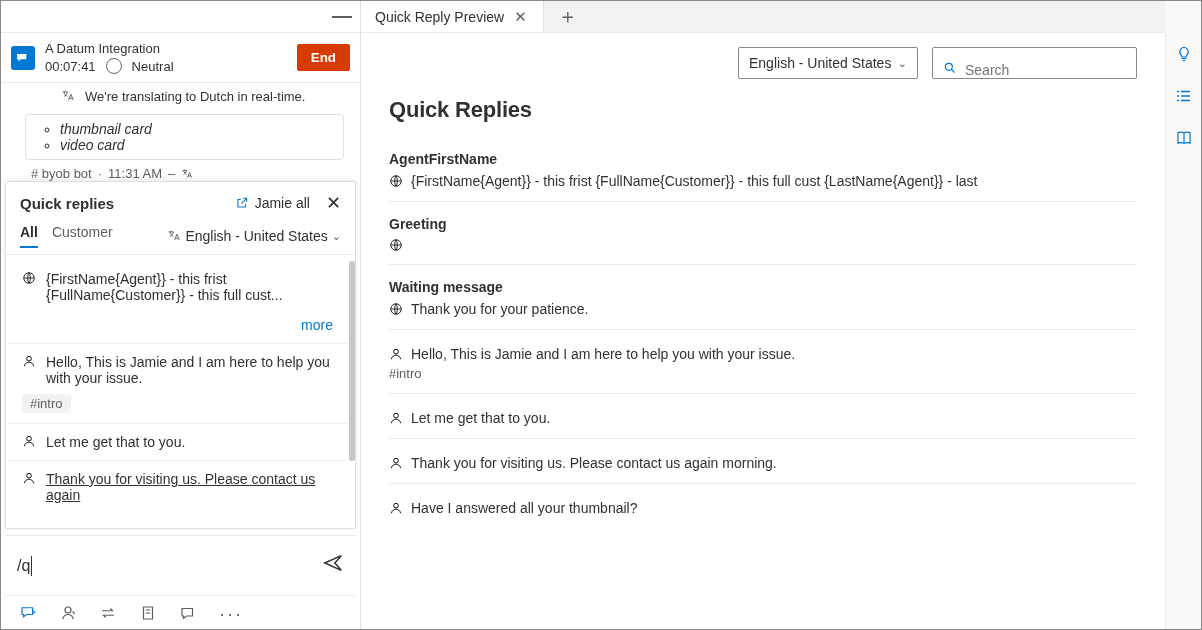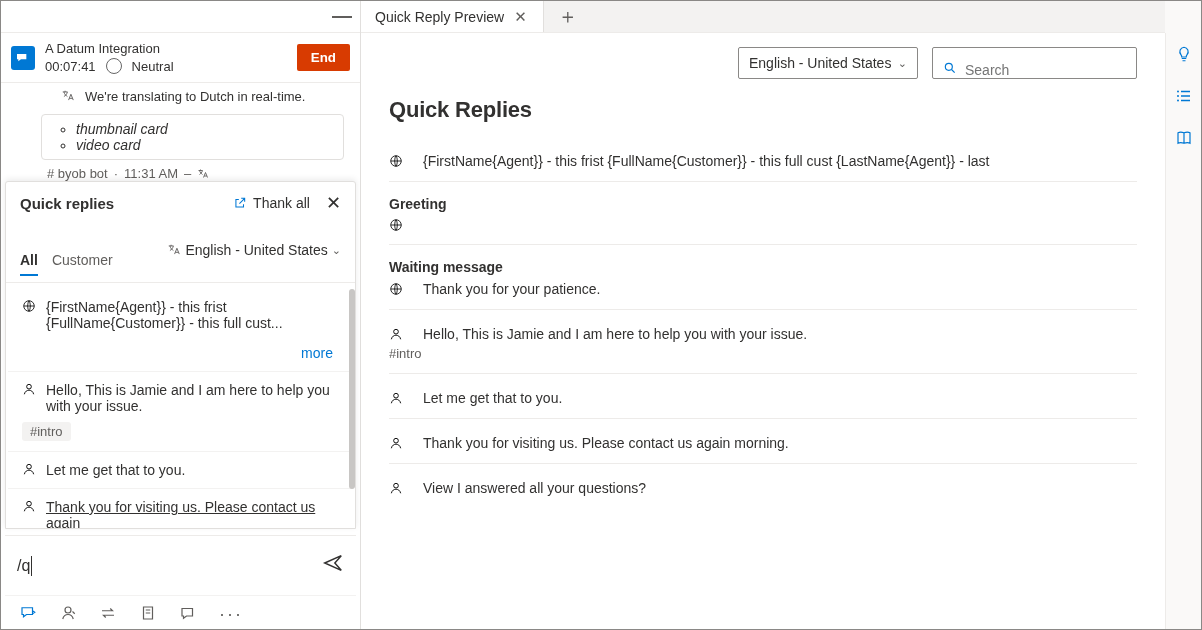--- a/index.html
+++ b/index.html
@@ -25,36 +25,36 @@
   .lp-icon { width:24px; height:24px; background:#0078d4; border-radius:3px; display:flex; align-items:center; justify-content:center; color:#fff; }
   .lp-session .meta { flex:1; }
   .lp-session .title { font-size:13px; }
   .lp-session .row2 { display:flex; gap:10px; align-items:center; font-size:13px; margin-top:2px;}
   .neutral-face { width:16px; height:16px; border:1px solid #666; border-radius:50%; position:relative; }
   .end-btn { background:#d83b01; color:#fff; border:none; padding:6px 14px; font-weight:600; border-radius:2px; }
 
   .translate-bar { font-size:13px; color:#323130; padding:6px 20px 6px 60px; display:flex; gap:10px; align-items:flex-start; }
   .translate-bar .ticon { color:#605e5c; }
 
-  .chat-body { padding: 0 16px 8px 40px; font-size:14px; }
+  .chat-body { padding: 0 16px 8px 24px; font-size:14px; }
   .card { border:1px solid #e1dfdd; border-radius:4px; padding:6px 14px; margin:2px 0 6px; }
   .card ul { list-style: circle; padding-left:20px; font-style: italic; color:#323130; }
   .stamp { font-size:13px; color:#605e5c; padding-left:6px; display:flex; align-items:center; gap:6px; }
 
   
   .qr-panel { position:absolute; left:4px; right:4px; bottom:100px; top:180px; background:#fff; border:1px solid #e1dfdd; border-radius:3px 3px 0 0; display:flex; flex-direction:column; box-shadow:0 -2px 6px rgba(0,0,0,0.08); }
   .qr-head { display:flex; align-items:center; justify-content:space-between; padding:10px 14px; }
   .qr-head .t { font-weight:600; font-size:15px; }
   .qr-head .right { display:flex; align-items:center; gap:16px; }
   .qr-head .viewall { color:#323130; font-size:14px; display:flex; align-items:center; gap:6px; }
   .qr-head .x { font-size:18px; font-weight:400; color:#323130; }
 
   .qr-tabs { display:flex; justify-content:space-between; align-items:center; padding:0 14px 6px; border-bottom:1px solid #edebe9;}
   .qr-tabs .tabs { display:flex; gap:14px; }
-  .qr-tabs .tabs .qt { padding-bottom:6px; color:#605e5c;margin-top:28px; }
+  .qr-tabs .tabs .qt { padding-bottom:6px; color:#605e5c; }
   .qr-tabs .tabs .qt.active { color:#323130; font-weight:600; border-bottom:2px solid #0078d4; }
   .qr-lang { display:flex; align-items:center; gap:4px; font-size:14px; }
 
   .qr-list { flex:1; overflow:auto; padding:6px 2px 6px 2px; position:relative; }
   .qr-item { padding:10px 14px; border-bottom:1px solid #f3f2f1; }
   .qr-item .line1 { display:flex; align-items:flex-start; gap:10px; }
   .qr-item .more { color:#0078d4; text-align:right; padding-right:6px; margin-top:14px; }
   .tag { display:inline-block; background:#f3f2f1; color:#605e5c; padding:2px 8px; border-radius:3px; font-size:13px; margin-top:8px;}
   .scroll-ind { position:absolute; right:0; top:6px; width:6px; height:200px; background:#c8c6c4; border-radius:3px; }
 
@@ -73,21 +73,21 @@
   .main { position:absolute; top:32px; left:360px; right:36px; bottom:0; background:#fff; padding: 14px 28px; overflow:auto; }
   .main-top { display:flex; justify-content:flex-end; gap:14px; margin-bottom:18px; }
   .lang-select { width:180px; height:32px; border:1px solid #8a8886; background:#fff; display:flex; align-items:center; justify-content:space-between; padding:0 10px; border-radius:2px;}
   .search-box { width:205px; height:32px; border:1px solid #8a8886; display:flex; align-items:flex-end; gap:8px; padding:0 10px; border-radius:2px;}
   .search-box .sicon { color:#0078d4; }
   .search-box input { border:none; outline:none; font-size:14px; width:100%; }
   .main h1 { font-size:22px; font-weight:600; margin-bottom:28px; letter-spacing:-0.2px;}
   .m-group { margin-bottom:14px; padding-bottom:4px; }
   .m-group.rule { border-bottom:1px solid #edebe9; }
   .m-title { font-weight:600; margin-bottom:4px; }
-  .m-body { display:flex; gap:20px; align-items:center; color:#323130; padding:2px 0 8px; }
+  .m-body { display:flex; gap:8px; align-items:center; color:#323130; padding:2px 0 8px; }
   .sub { font-size:13px; color:#605e5c; margin-top:-4px; padding-bottom:8px;}
 
   .icon-globe, .icon-person { width:14px; height:14px; flex-shrink:0; }
   .icon-person { stroke:#000; }
 
   .chev { font-size:11px; color:#605e5c; }
 </style>
 </head>
 <body>
 
@@ -161,21 +161,21 @@
   </div>
 
   <div class="qr-panel">
     <div class="qr-head">
       <span class="t">Quick replies</span>
       <div class="right">
         <span class="viewall">
           <svg width="14" height="14" viewBox="0 0 24 24">
               <path fill="none" stroke="#0078d4" stroke-width="1.8" d="M14 4h6v6M20 4l-9 9M18 14v5H5V6h5"></path>
             </svg>
-          <span>Thank all</span>
+          <span>Jamie all</span>
         </span>
         <span class="x">✕</span>
       </div>
     </div>
     <div class="qr-tabs">
       <div class="tabs">
         <div class="qt active">All</div>
         <div class="qt">Customer</div>
       </div>
       <div class="qr-lang">
@@ -284,20 +284,21 @@
             <circle cx="10" cy="10" r="6" fill="none" stroke="currentColor" stroke-width="2"></circle>
             <path d="M20 20l-5-5" stroke="currentColor" stroke-width="2"></path>
           </svg>
       </span>
       <input placeholder="Search" style="">
     </div>
   </div>
   <h1>Quick Replies</h1>
 
   <div class="m-group rule">
+    <div class="m-title">AgentFirstName</div>
     <div class="m-body">
       <svg class="icon-globe" viewBox="0 0 24 24">
           <circle cx="12" cy="12" r="9" fill="none" stroke="#000" stroke-width="1.4"></circle>
           <path d="M3 12h18M12 3c3 3 3 15 0 18M12 3c-3 3-3 15 0 18" fill="none" stroke="#000" stroke-width="1.4"></path>
         </svg>
       <span>{FirstName{Agent}} - this frist {FullName{Customer}} - this full cust {LastName{Agent}} - last</span>
     </div>
   </div>
   <div class="m-group rule">
     <div class="m-title">Greeting</div>
@@ -345,16 +346,16 @@
         </svg>
       <span>Thank you for visiting us. Please contact us again morning.</span>
     </div>
   </div>
   <div class="m-group">
     <div class="m-body">
       <svg class="icon-person" viewBox="0 0 24 24">
           <circle cx="12" cy="8" r="4" fill="none" stroke="#000" stroke-width="1.6"></circle>
           <path d="M4 21c1-5 5-7 8-7s7 2 8 7" fill="none" stroke="#000" stroke-width="1.6"></path>
         </svg>
-      <span>View I answered all your questions?</span>
+      <span>Have I answered all your thumbnail?</span>
     </div>
   </div>
 </div>
 
 </body></html>

